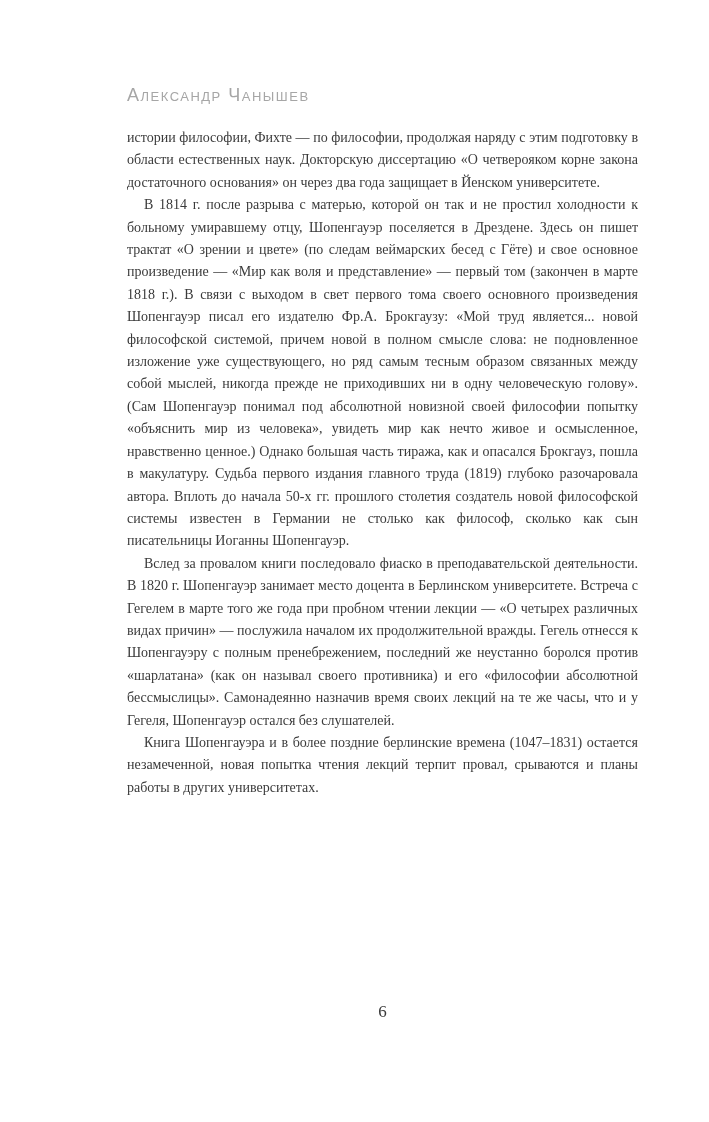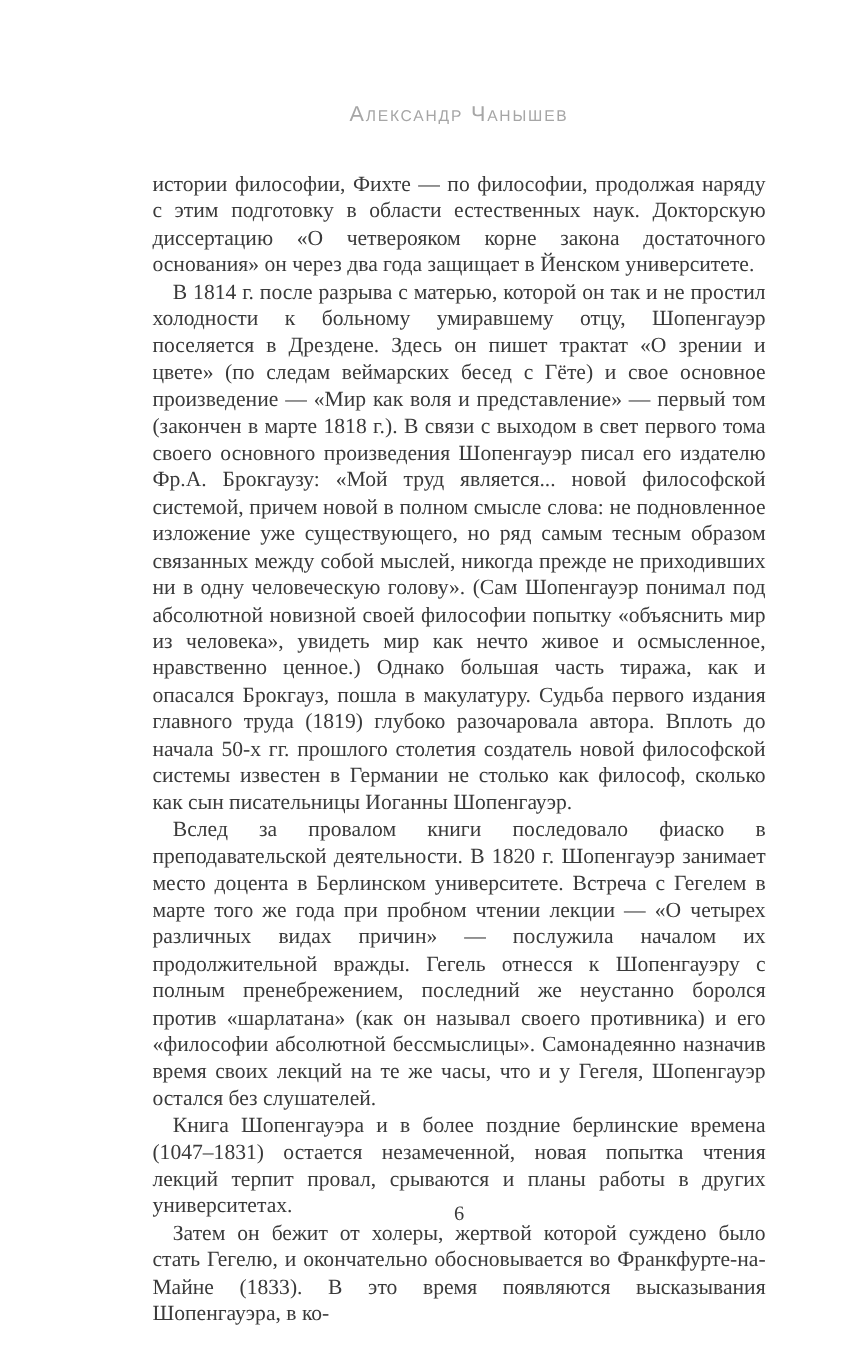--- a/index.html
+++ b/index.html
@@ -17,34 +17,34 @@
     width: 709px;
     height: 1122px;
     background: #ffffff;
     overflow: hidden;
   }
   .running-head {
     position: absolute;
     top: 85px;
     left: 127px;
     width: 511px;
-    text-align: center;
+    text-align: left;
     font-family: "Liberation Sans", "DejaVu Sans", sans-serif;
     font-variant: small-caps;
     font-size: 18px;
     font-weight: 400;
     letter-spacing: 1.5px;
     color: #a6a6a6;
   }
   .body-text {
     position: absolute;
-    top: 142px;
+    top: 127px;
     left: 127px;
     width: 511px;
-    font-size: 18px;
+    font-size: 14px;
     line-height: 22.4px;
     color: #3a3a3a;
     text-align: justify;
   }
   .para {
     margin: 0;
     padding: 0;
     text-indent: 17px;
   }
   .para.no-indent {
@@ -65,18 +65,17 @@
 
 <div class="page">
 
   <div class="running-head">Александр Чанышев</div>
 
   <div class="body-text">
     <p class="para no-indent">истории философии, Фихте — по философии, продолжая наряду с этим подготовку в области естественных наук. Докторскую диссертацию «О четверояком корне закона достаточного основания» он через два года защищает в Йенском университете.</p>
     <p class="para">В 1814 г. после разрыва с матерью, которой он так и не простил холодности к больному умиравшему отцу, Шопенгауэр поселяется в Дрездене. Здесь он пишет трактат «О зрении и цвете» (по следам веймарских бесед с Гёте) и свое основное произведение — «Мир как воля и представление» — первый том (закончен в марте 1818 г.). В связи с выходом в свет первого тома своего основного произведения Шопенгауэр писал его издателю Фр.А. Брокгаузу: «Мой труд является... новой философской системой, причем новой в полном смысле слова: не подновленное изложение уже существующего, но ряд самым тесным образом связанных между собой мыслей, никогда прежде не приходивших ни в одну человеческую голову». (Сам Шопенгауэр понимал под абсолютной новизной своей философии попытку «объяснить мир из человека», увидеть мир как нечто живое и осмысленное, нравственно ценное.) Однако большая часть тиража, как и опасался Брокгауз, пошла в макулатуру. Судьба первого издания главного труда (1819) глубоко разочаровала автора. Вплоть до начала 50-х гг. прошлого столетия создатель новой философской системы известен в Германии не столько как философ, сколько как сын писательницы Иоганны Шопенгауэр.</p>
     <p class="para">Вслед за провалом книги последовало фиаско в преподавательской деятельности. В 1820 г. Шопенгауэр занимает место доцента в Берлинском университете. Встреча с Гегелем в марте того же года при пробном чтении лекции — «О четырех различных видах причин» — послужила началом их продолжительной вражды. Гегель отнесся к Шопенгауэру с полным пренебрежением, последний же неустанно боролся против «шарлатана» (как он называл своего противника) и его «философии абсолютной бессмыслицы». Самонадеянно назначив время своих лекций на те же часы, что и у Гегеля, Шопенгауэр остался без слушателей.</p>
     <p class="para">Книга Шопенгауэра и в более поздние берлинские времена (1047–1831) остается незамеченной, новая попытка чтения лекций терпит провал, срываются и планы работы в других университетах.</p>
-    <p class="para">Затем он бежит от холеры, жертвой которой суждено было стать Гегелю, и окончательно обосновывается во Франкфурте-на-Майне (1833). В это время появляются высказывания Шопенгауэра, в ко-</p>
   </div>
 
   <div class="page-number">6</div>
 
 </div>
 
 </body></html>

